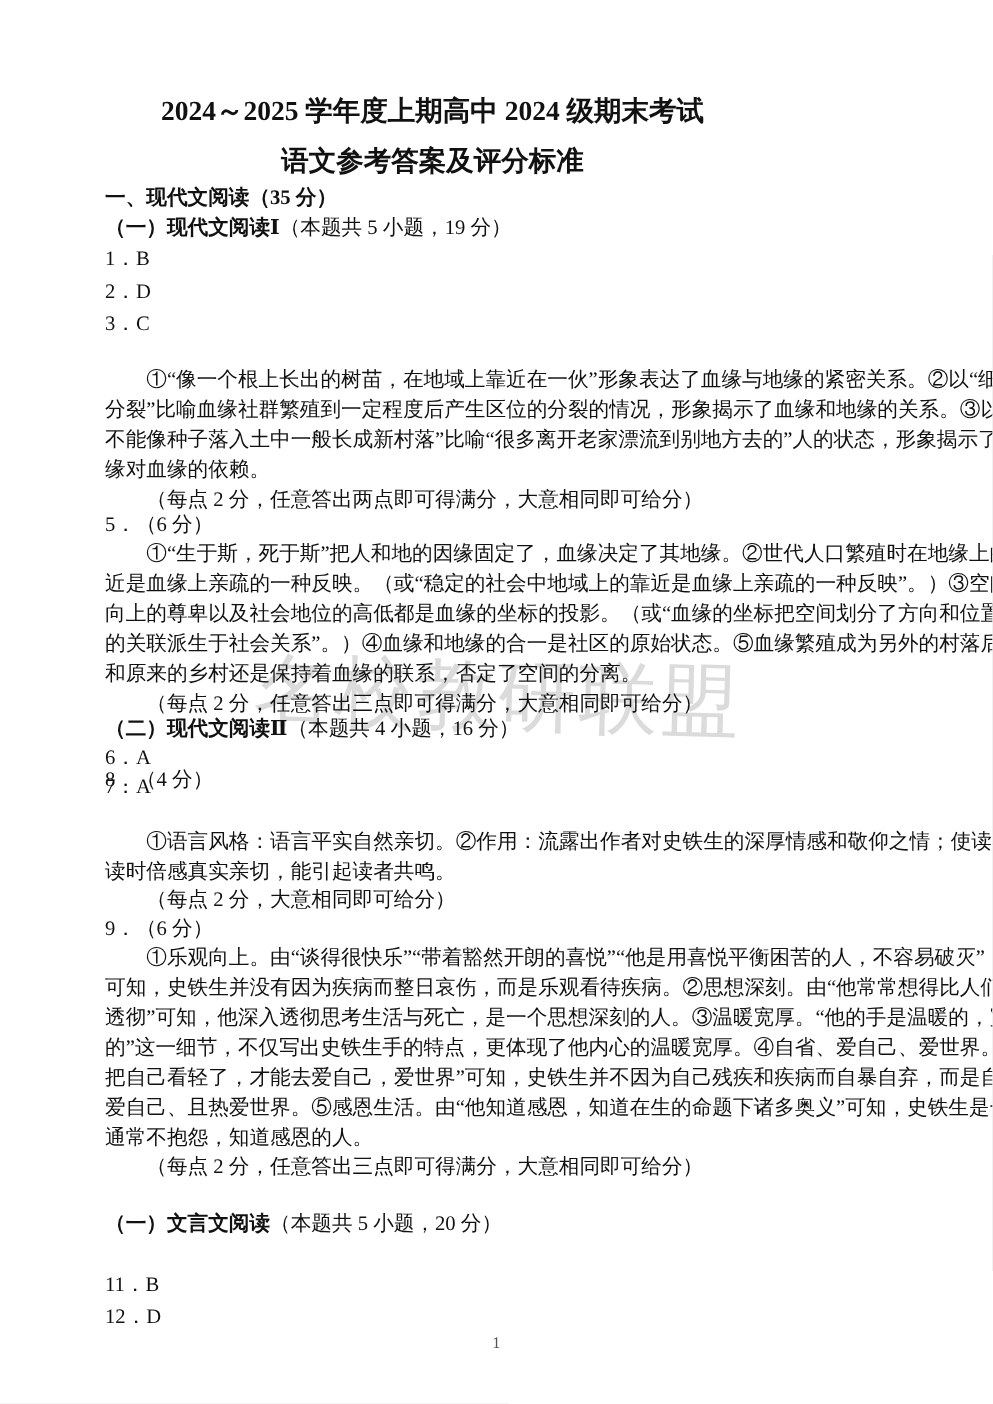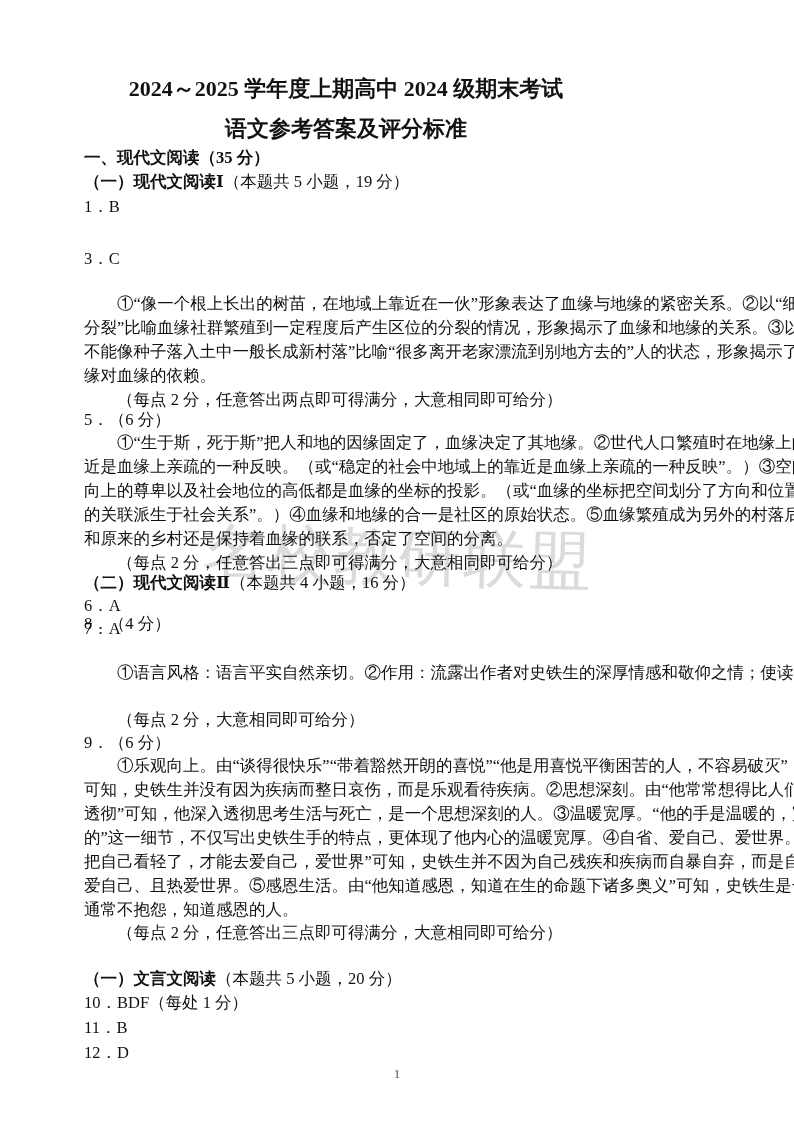--- a/index.html
+++ b/index.html
@@ -59,20 +59,21 @@
   <div class="watermark">名校教研联盟</div>
 
   <div class="title t1">2024～2025 学年度上期高中 2024 级期末考试</div>
   <div class="title t2">语文参考答案及评分标准</div>
 
   <div class="ln bold" style="top:146px">一、现代文阅读（35 分）</div>
 
   <div class="ln" style="top:170px"><span class="bold">（一）现代文阅读Ⅰ</span><span>（本题共 5 小题，19 分）</span></div>
 
   <div class="ln" style="top:195px">1．B</div>
+  <div class="ln" style="top:221px">2．D</div>
   <div class="ln" style="top:247px">3．C</div>
 
   <div class="para" style="top:292px">
     <div class="ind">①“像一个根上长出的树苗，在地域上靠近在一伙”形象表达了血缘与地缘的紧密关系。②以“细胞</div>
     <div>分裂”比喻血缘社群繁殖到一定程度后产生区位的分裂的情况，形象揭示了血缘和地缘的关系。③以“并</div>
     <div>不能像种子落入土中一般长成新村落”比喻“很多离开老家漂流到别地方去的”人的状态，形象揭示了地</div>
     <div>缘对血缘的依赖。</div>
   </div>
   <div class="ln ind" style="top:388px">（每点 2 分，任意答出两点即可得满分，大意相同即可给分）</div>
 
@@ -87,37 +88,37 @@
   <div class="ln ind" style="top:551px">（每点 2 分，任意答出三点即可得满分，大意相同即可给分）</div>
 
   <div class="ln" style="top:571px"><span class="bold">（二）现代文阅读Ⅱ</span><span>（本题共 4 小题，16 分）</span></div>
 
   <div class="ln" style="top:594px">6．A</div>
   <div class="ln" style="top:617px">7．A</div>
 
   <div class="ln" style="top:612px">8．（4 分）</div>
   <div class="para" style="top:661px">
     <div class="ind">①语言风格：语言平实自然亲切。②作用：流露出作者对史铁生的深厚情感和敬仰之情；使读者在阅</div>
+    <div>读时倍感真实亲切，能引起读者共鸣。</div>
   </div>
   <div class="ln ind" style="top:708px">（每点 2 分，大意相同即可给分）</div>
 
   <div class="ln" style="top:731px">9．（6 分）</div>
   <div class="para" style="top:754px">
     <div class="ind">①乐观向上。由“谈得很快乐”“带着豁然开朗的喜悦”“他是用喜悦平衡困苦的人，不容易破灭”</div>
     <div>可知，史铁生并没有因为疾病而整日哀伤，而是乐观看待疾病。②思想深刻。由“他常常想得比人们深入</div>
     <div>透彻”可知，他深入透彻思考生活与死亡，是一个思想深刻的人。③温暖宽厚。“他的手是温暖的，宽厚</div>
     <div>的”这一细节，不仅写出史铁生手的特点，更体现了他内心的温暖宽厚。④自省、爱自己、爱世界。由“他</div>
     <div>把自己看轻了，才能去爱自己，爱世界”可知，史铁生并不因为自己残疾和疾病而自暴自弃，而是自省、</div>
     <div>爱自己、且热爱世界。⑤感恩生活。由“他知道感恩，知道在生的命题下诸多奥义”可知，史铁生是一个</div>
     <div>通常不抱怨，知道感恩的人。</div>
   </div>
   <div class="ln ind" style="top:921px">（每点 2 分，任意答出三点即可得满分，大意相同即可给分）</div>
 
 
   <div class="ln" style="top:967px"><span class="bold">（一）文言文阅读</span><span>（本题共 5 小题，20 分）</span></div>
 
-  <div class="ln" style="top:991px">10．BDF（每处 1 分）</div>
   <div class="ln" style="top:1016px">11．B</div>
   <div class="ln" style="top:1041px">12．D</div>
 
   <div class="page-number">1</div>
 
 </div>
 
 </body></html>

